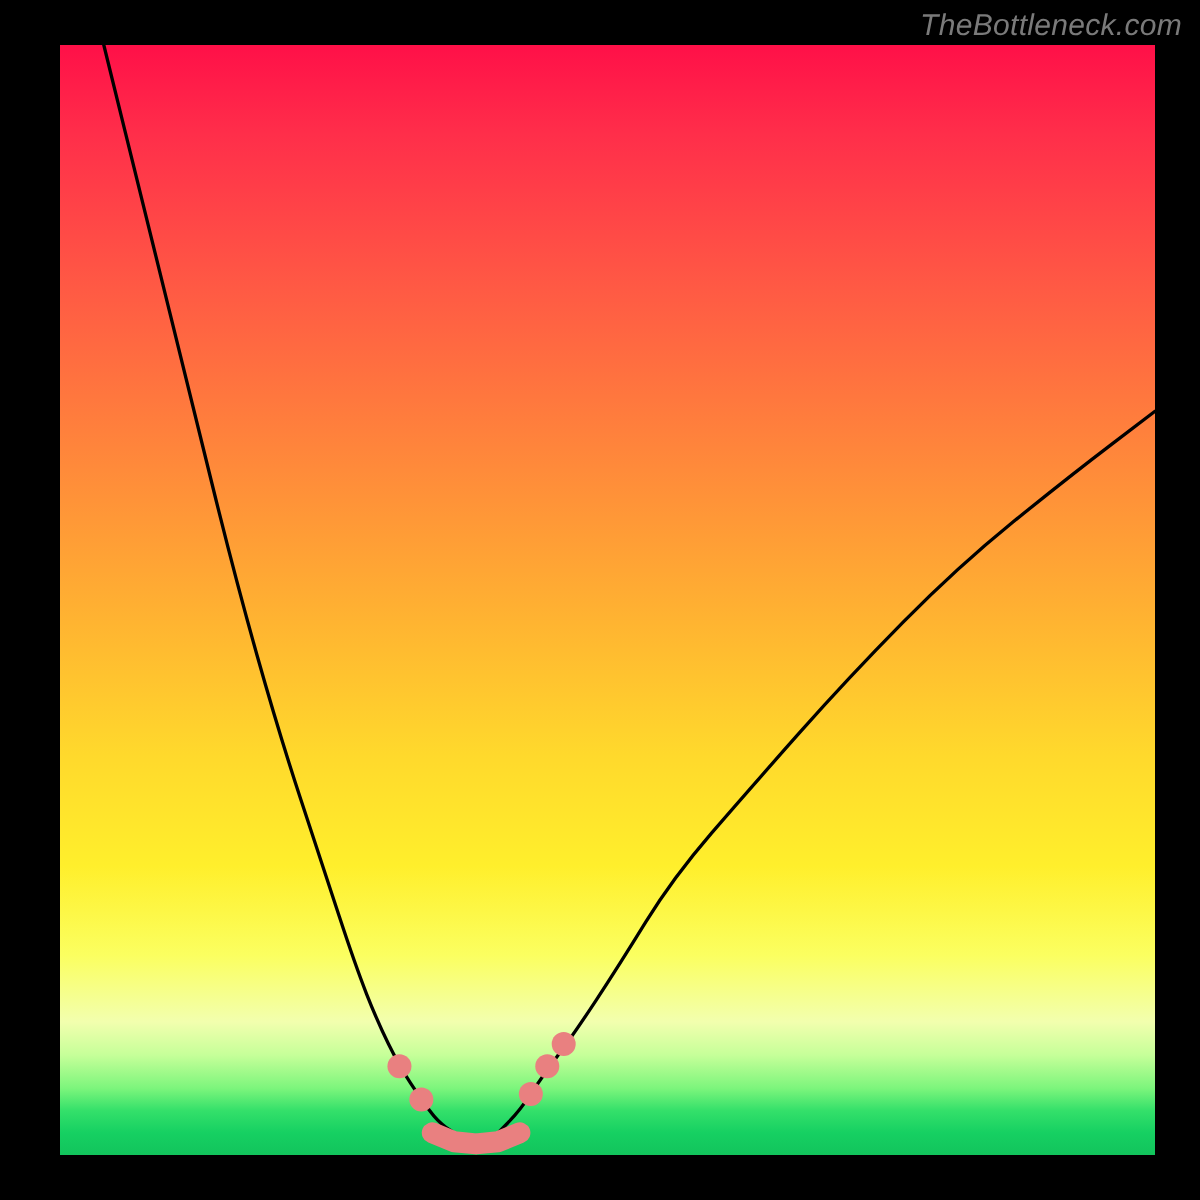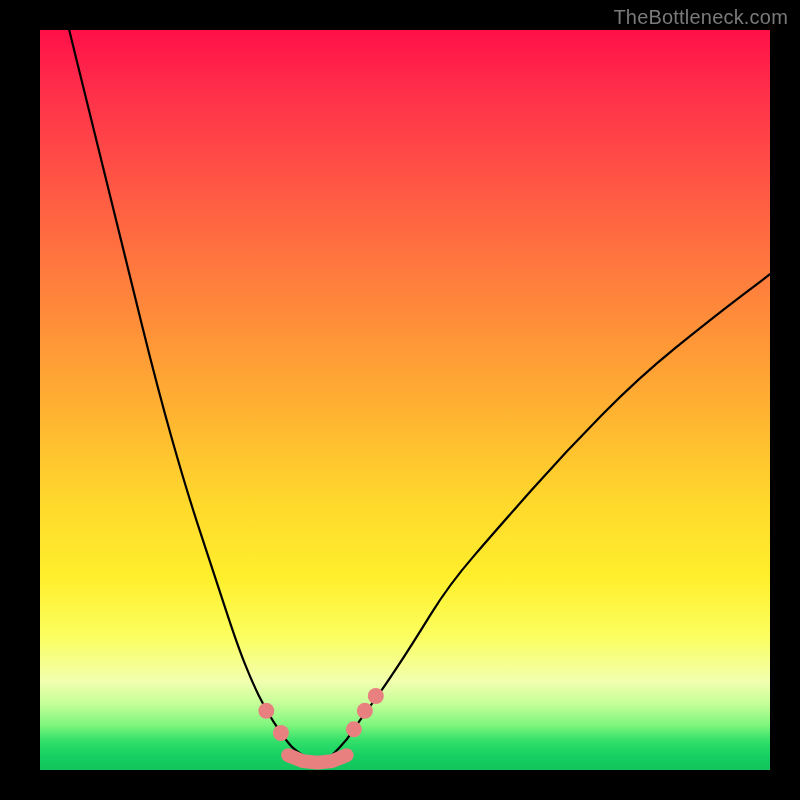--- a/index.html
+++ b/index.html
@@ -11,20 +11,21 @@
     font-family: Arial, Helvetica, sans-serif;
     overflow: hidden;
   }
   .frame {
     position: absolute;
     left: 0;
     top: 0;
     width: 800px;
     height: 800px;
     background: #000;
+    font-style: italic;
   }
   .plot-area {
     position: absolute;
     left: 40px;
     top: 30px;
     width: 730px;
     height: 740px;
     
     background: linear-gradient(
       to bottom,

